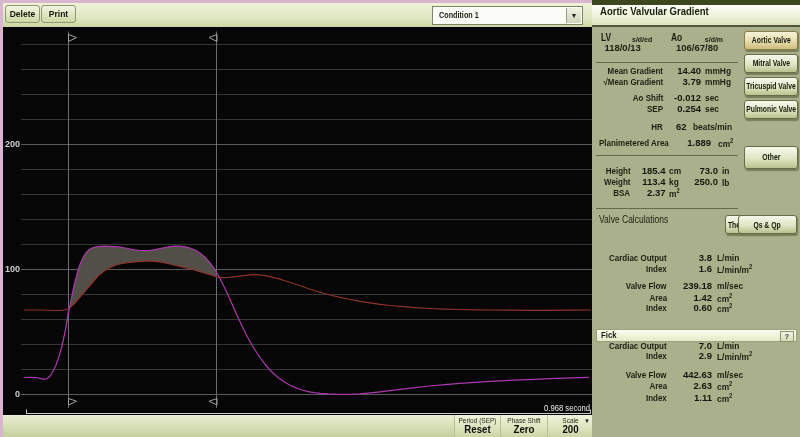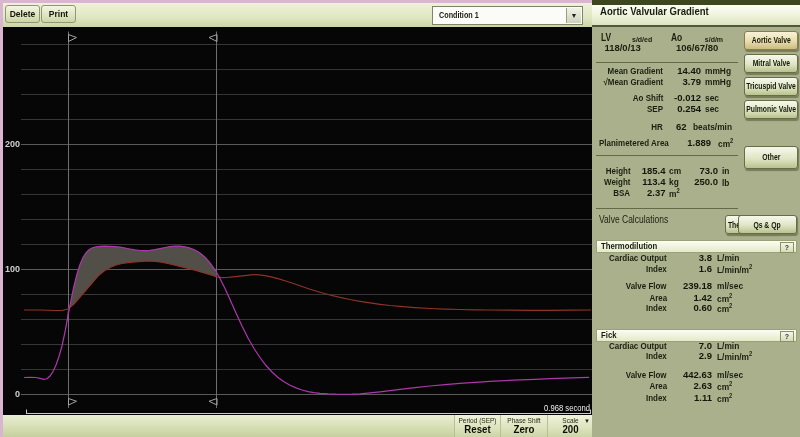--- a/index.html
+++ b/index.html
@@ -149,24 +149,20 @@
     <div class="val-r" style="right:134.5px;top:187.6px;">2.37</div>
     <div class="unit-l" style="left:77px;top:187.6px;">m<sup>2</sup></div>
     <div class="psep" style="left:4px;top:208px;width:142px;"></div>
     <div class="prow" style="left:7px;top:215px;font-weight:normal;font-size:10px;transform:scaleX(0.85);">Valve Calculations</div>
     <div class="vbtn" style="left:88.5px;top:215px;width:52px;height:17px;margin-left:44px;">
         <span>Thermo &amp; Fick</span>
       </div>
     <div class="vbtn" style="left:146px;top:215px;width:57px;height:17px;">
         <span>Qs &amp; Qp</span>
       </div>
-    <div class="shead" style="top:240px;">
-        <span class="t">Thermodilution</span>
-        <span class="q">?</span>
-      </div>
     <div class="lab-r" style="right:133px;top:252.60000000000002px;">Cardiac Output</div>
     <div class="val-r" style="right:88px;top:252.60000000000002px;">3.8</div>
     <div class="unit-l" style="left:125px;top:252.60000000000002px;">L/min</div>
     <div class="lab-r" style="right:133px;top:264.4px;">Index</div>
     <div class="val-r" style="right:88px;top:264.4px;">1.6</div>
     <div class="unit-l" style="left:125px;top:264.4px;">L/min/m<sup>2</sup></div>
     <div class="lab-r" style="right:133px;top:280.6px;">Valve Flow</div>
     <div class="val-r" style="right:88px;top:280.6px;">239.18</div>
     <div class="unit-l" style="left:125px;top:280.6px;">ml/sec</div>
     <div class="lab-r" style="right:133px;top:292.5px;">Area</div>

